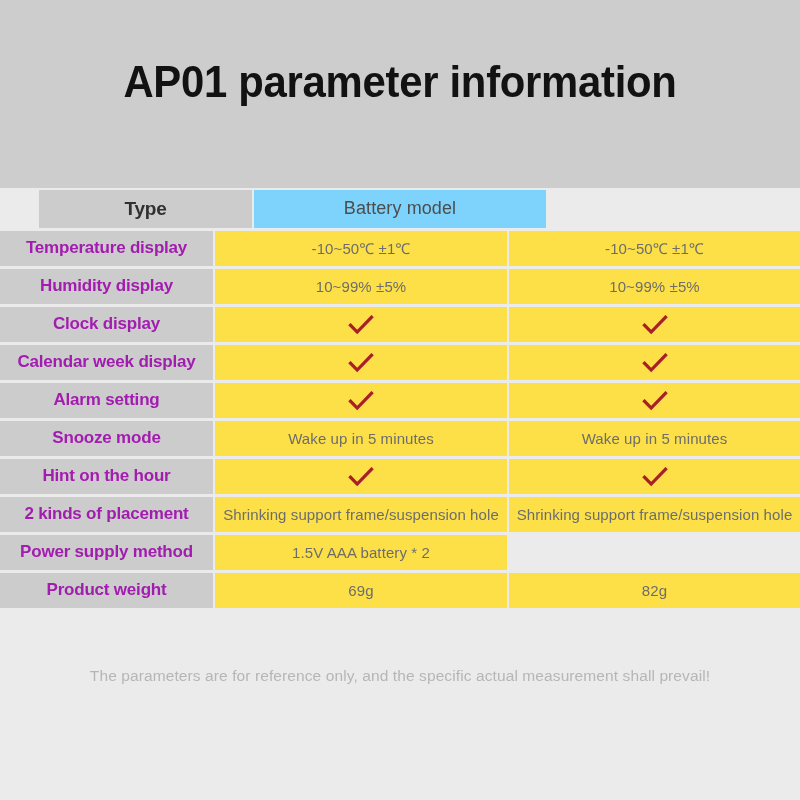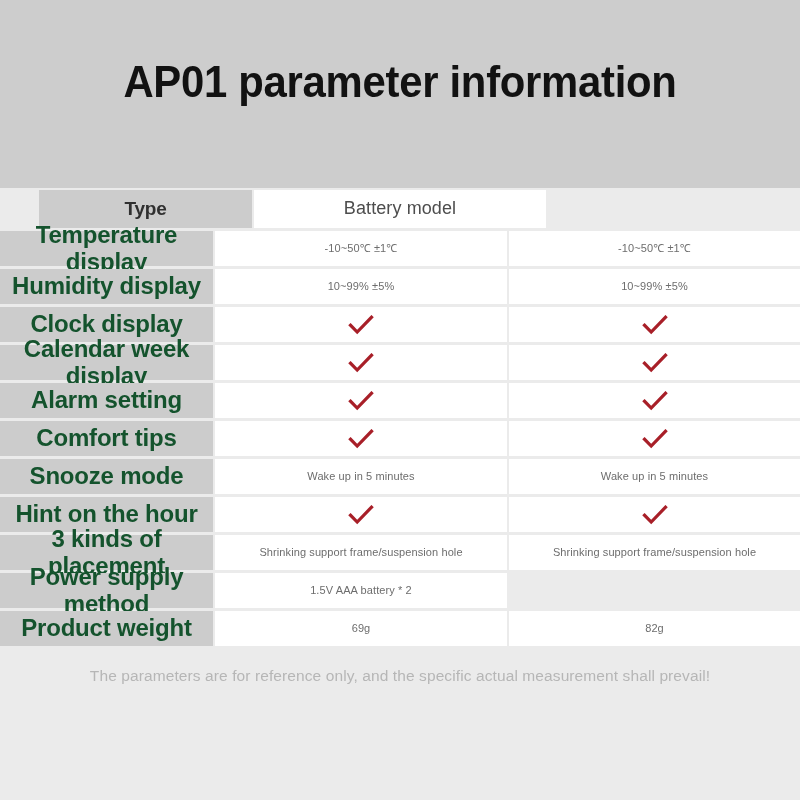--- a/index.html
+++ b/index.html
@@ -51,38 +51,38 @@
     border-spacing: 0;
   }
   .row {
     display: flex;
     width: 800px;
     margin-bottom: 3px;
   }
   .cell-label {
     width: 213px;
     background: #cccccc;
-    color: #14532d;
-    font-size: 24px;
+    color: #a21caf;
+    font-size: 17px;
     font-weight: bold;
     display: flex;
     align-items: center;
     justify-content: center;
     text-align: center;
     transform-origin: center center;
     font-family: "Liberation Sans Narrow", "Liberation Sans", sans-serif;
     letter-spacing: -0.2px;
     box-sizing: border-box;
     padding: 0 2px;
     line-height: 1.1;
   }
   .cell-val {
-    background: #ffffff;
+    background: #fde047;
     color: #6d6d6d;
-    font-size: 11px;
+    font-size: 15px;
     display: flex;
     align-items: center;
     justify-content: center;
     text-align: center;
     box-sizing: border-box;
     padding: 0 4px;
     line-height: 1.2;
     font-family: "Liberation Sans Narrow", "Liberation Sans", sans-serif;
     letter-spacing: 0.1px;
   }
@@ -92,21 +92,21 @@
   }
   .cell-val.col-c {
     width: 291px;
     margin-left: 2px;
   }
   .row.header .cell-label {
     color: #303030;
     font-size: 19px;
   }
   .row.header .cell-val {
-    background: #ffffff;
+    background: #7dd3fc;
     color: #4d4d4d;
     font-size: 18px;
   }
   .row-h35 { height: 35px; }
   .row-h38 { height: 38px; margin-left: 39px; }
   .check {
     display: block;
     width: 26px;
     height: 20px;
   }
@@ -179,52 +179,39 @@
             <path d="M2.5 10.2 L9.2 17.0 L23.5 2.2" fill="none" stroke="#a81f28" stroke-width="3.2" stroke-linecap="square" stroke-linejoin="miter"></path>
           </svg>
         </div>
         <div class="cell-val col-c">
           <svg class="check" viewBox="0 0 26 20">
             <path d="M2.5 10.2 L9.2 17.0 L23.5 2.2" fill="none" stroke="#a81f28" stroke-width="3.2" stroke-linecap="square" stroke-linejoin="miter"></path>
           </svg>
         </div>
       </div>
       <div class="row row-h35">
-        <div class="cell-label">Comfort tips</div>
-        <div class="cell-val col-b">
-          <svg class="check" viewBox="0 0 26 20">
-            <path d="M2.5 10.2 L9.2 17.0 L23.5 2.2" fill="none" stroke="#a81f28" stroke-width="3.2" stroke-linecap="square" stroke-linejoin="miter"></path>
-          </svg>
-        </div>
-        <div class="cell-val col-c">
-          <svg class="check" viewBox="0 0 26 20">
-            <path d="M2.5 10.2 L9.2 17.0 L23.5 2.2" fill="none" stroke="#a81f28" stroke-width="3.2" stroke-linecap="square" stroke-linejoin="miter"></path>
-          </svg>
-        </div>
-      </div>
-      <div class="row row-h35">
         <div class="cell-label">Snooze mode</div>
         <div class="cell-val col-b">Wake up in 5 minutes</div>
         <div class="cell-val col-c">Wake up in 5 minutes</div>
       </div>
       <div class="row row-h35">
         <div class="cell-label">Hint on the hour</div>
         <div class="cell-val col-b">
           <svg class="check" viewBox="0 0 26 20">
             <path d="M2.5 10.2 L9.2 17.0 L23.5 2.2" fill="none" stroke="#a81f28" stroke-width="3.2" stroke-linecap="square" stroke-linejoin="miter"></path>
           </svg>
         </div>
         <div class="cell-val col-c">
           <svg class="check" viewBox="0 0 26 20">
             <path d="M2.5 10.2 L9.2 17.0 L23.5 2.2" fill="none" stroke="#a81f28" stroke-width="3.2" stroke-linecap="square" stroke-linejoin="miter"></path>
           </svg>
         </div>
       </div>
       <div class="row row-h35">
-        <div class="cell-label">3 kinds of placement</div>
+        <div class="cell-label">2 kinds of placement</div>
         <div class="cell-val col-b">Shrinking support frame/suspension hole</div>
         <div class="cell-val col-c">Shrinking support frame/suspension hole</div>
       </div>
       <div class="row row-h35">
         <div class="cell-label">Power supply method</div>
         <div class="cell-val col-b">1.5V AAA battery * 2</div>
       </div>
       <div class="row row-h35">
         <div class="cell-label">Product weight</div>
         <div class="cell-val col-b">69g</div>

